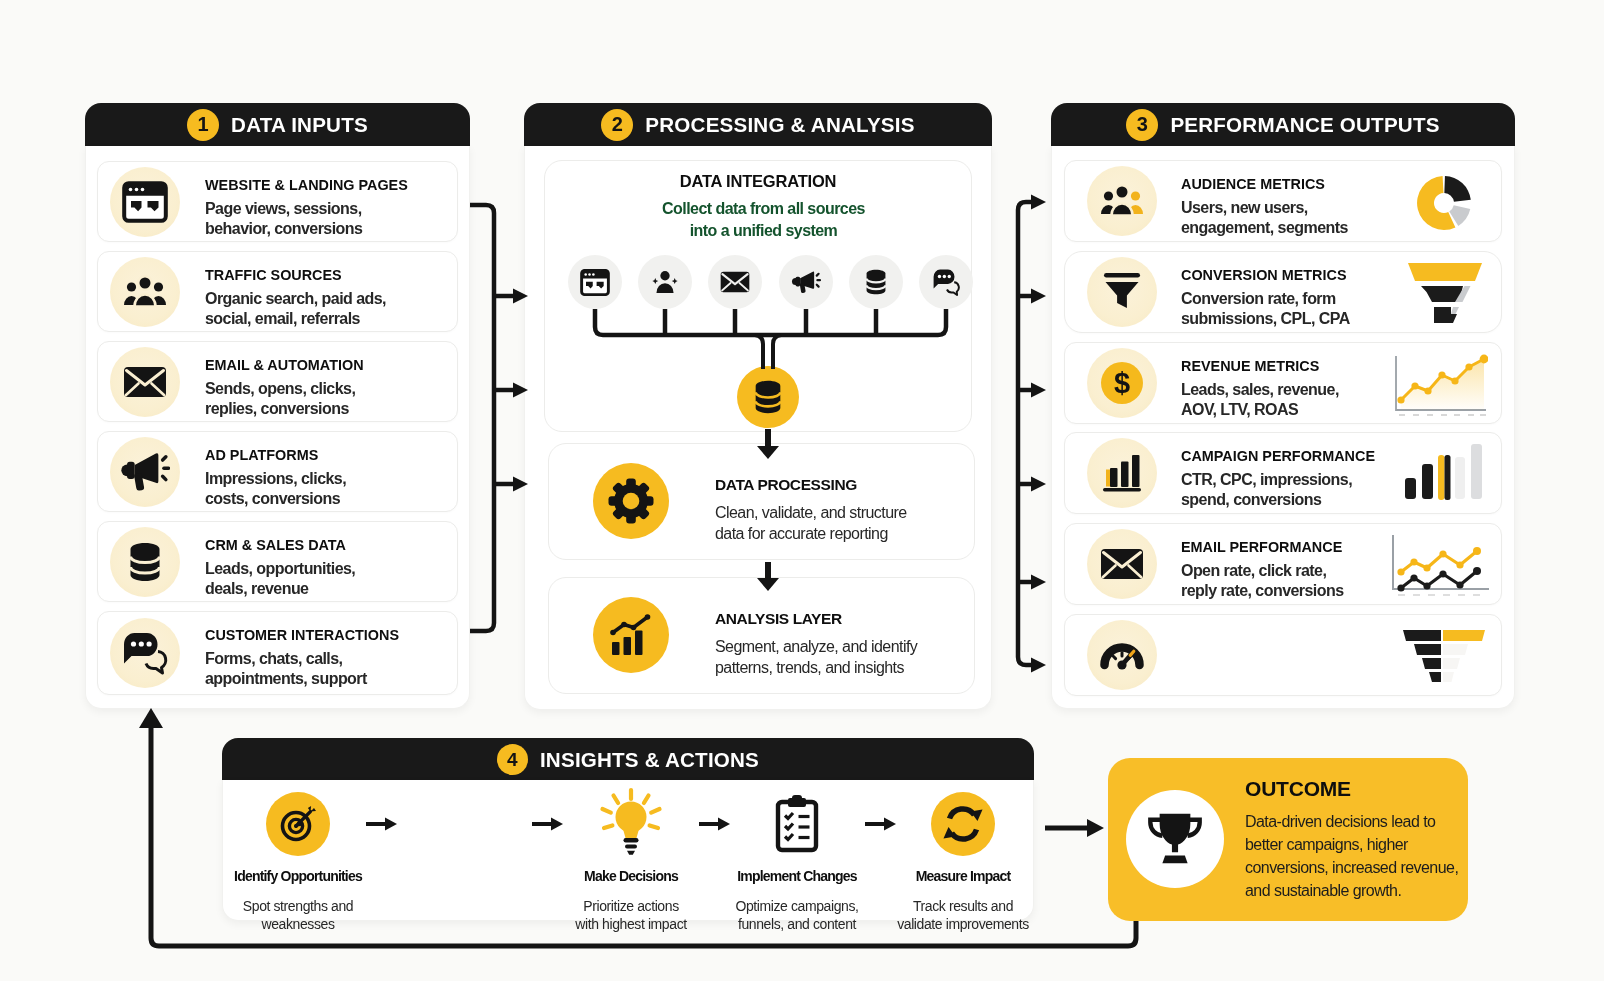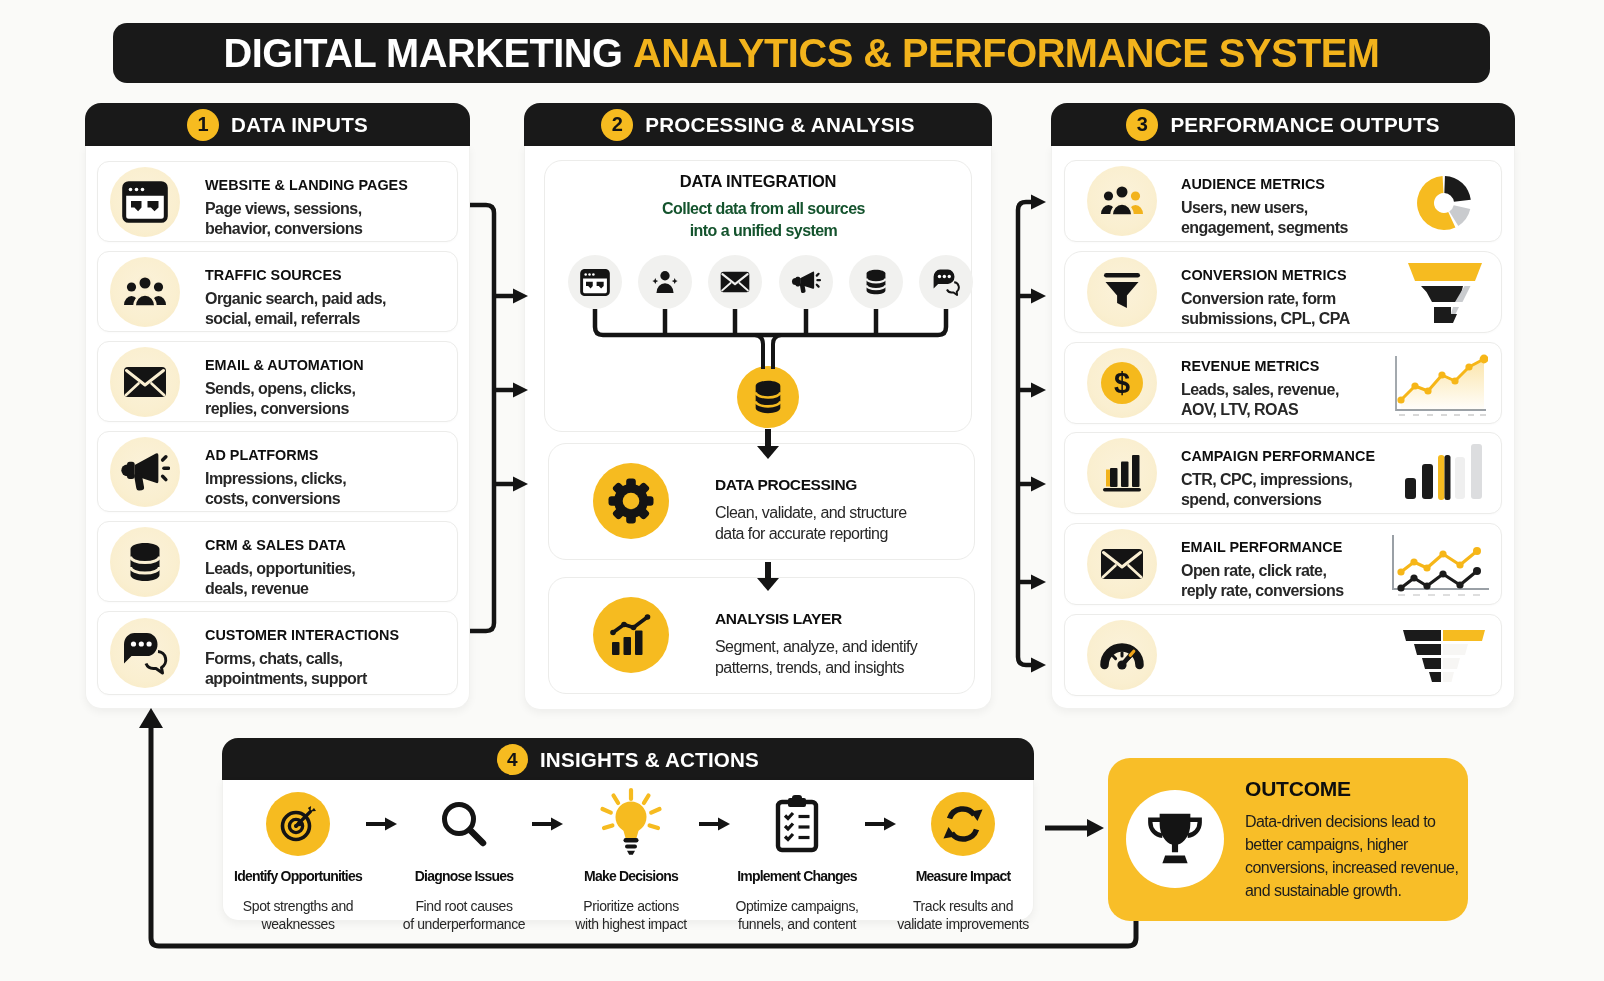--- a/index.html
+++ b/index.html
@@ -22,21 +22,20 @@
 .mtxt b{display:block;font-size:15.5px;letter-spacing:-0.4px;color:#0e0e0e;margin-bottom:6px;}
 .chart{position:absolute;}
 .step{position:absolute;width:176px;text-align:center;font-size:14px;line-height:18px;letter-spacing:-0.4px;color:#272727;}
 .step b{display:block;font-size:14px;letter-spacing:-0.8px;color:#0e0e0e;margin-bottom:12px;}
 .sticon{height:78px;display:flex;align-items:center;justify-content:center;margin-bottom:6px;padding-top:4px;box-sizing:border-box;}
 svg{display:block;}
 </style>
 </head>
 <body>
 <div id="page">
-  <div class="banner">DIGITAL MARKETING <span>ANALYTICS &amp; PERFORMANCE SYSTEM</span></div>
 
   <div class="colhead" style="left:85px;top:103px;width:385px;"><span class="num">1</span>DATA INPUTS</div>
   <div class="colhead" style="left:524px;top:103px;width:468px;"><span class="num">2</span>PROCESSING &amp; ANALYSIS</div>
   <div class="colhead" style="left:1051px;top:103px;width:464px;"><span class="num">3</span>PERFORMANCE OUTPUTS</div>
 
   <div class="colbody" style="left:85px;top:146px;width:385px;height:563px;"></div>
   <div class="colbody" style="left:524px;top:146px;width:468px;height:564px;"></div>
   <div class="colbody" style="left:1051px;top:146px;width:464px;height:563px;"></div>
 
   <div class="row" style="left:97px;top:161px;width:361px;height:81px;">
@@ -396,29 +395,20 @@
 <circle cx="33" cy="33" r="32" fill="#F6BB20"></circle>
 <circle cx="31" cy="35" r="13.5" fill="none" stroke="#141414" stroke-width="3.6"></circle>
 <circle cx="31" cy="35" r="6.6" fill="none" stroke="#141414" stroke-width="3.4"></circle>
 <circle cx="31" cy="35" r="2" fill="#141414"></circle>
 <path d="M31,35 L45.5,20.5" stroke="#141414" stroke-width="3.2" stroke-linecap="round"></path>
 <path d="M45.5,20.5 l5.5,-0.6 -2,-3 z M45.5,20.5 l0.6,-5.5 -3.2,2 z" fill="#141414"></path>
 <polygon points="30,36 37.8,34.4 33.4,29.3" fill="#141414"></polygon>
 </svg>
       </div>
     <b>Identify Opportunities</b>Spot strengths and<br>weaknesses
-  </div>
-  <div class="step" style="left:376px;top:783px;">
-    <div class="sticon">
-        <svg width="54" height="54" viewBox="0 0 54 54">
-<circle cx="22" cy="22" r="14.5" fill="none" stroke="#141414" stroke-width="5"></circle>
-<line x1="33" y1="33" x2="46" y2="46" stroke="#141414" stroke-width="6.5" stroke-linecap="round"></line>
-</svg>
-      </div>
-    <b>Diagnose Issues</b>Find root causes<br>of underperformance
   </div>
   <div class="step" style="left:709px;top:783px;">
     <div class="sticon">
         <svg width="50" height="60" viewBox="0 0 50 60">
 <rect x="6" y="8" width="38" height="48" rx="4" fill="#fff" stroke="#141414" stroke-width="4.4"></rect>
 <rect x="16" y="4" width="18" height="9" rx="2" fill="#141414"></rect>
 <rect x="20" y="1" width="10" height="6" rx="3" fill="#141414"></rect>
 <g stroke="#141414" stroke-width="3.2" fill="none">
 <path d="M13,21.5 l3,3 5,-5.5"></path>
 <path d="M13,32 l3,3 5,-5.5"></path>

